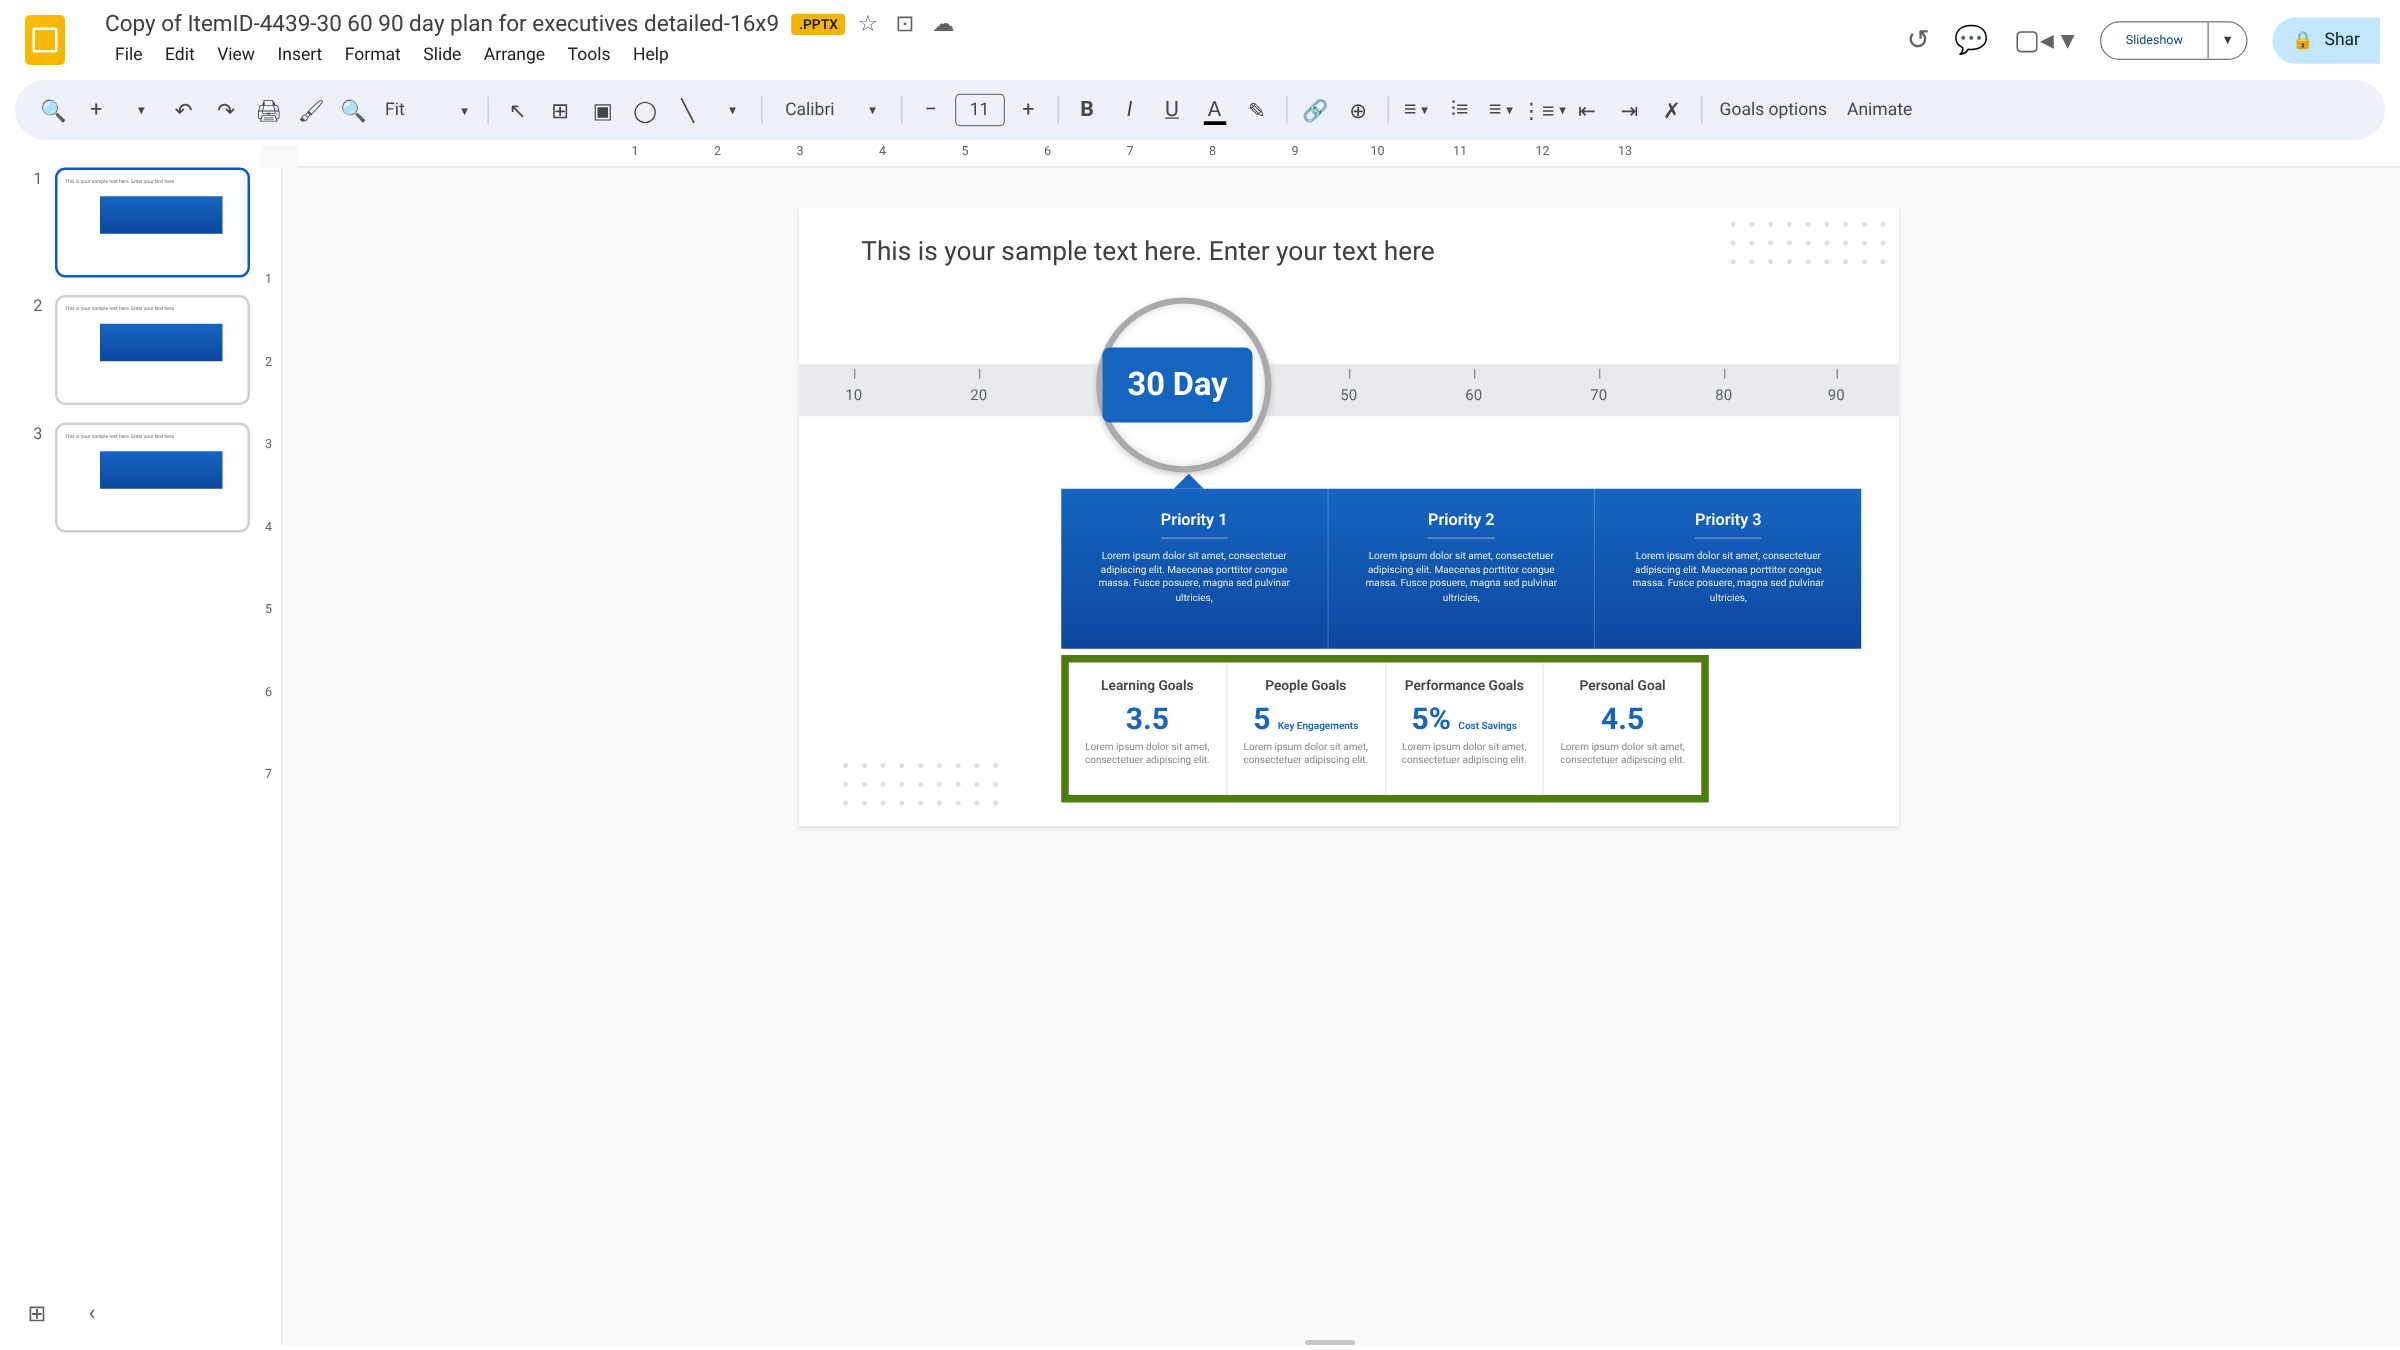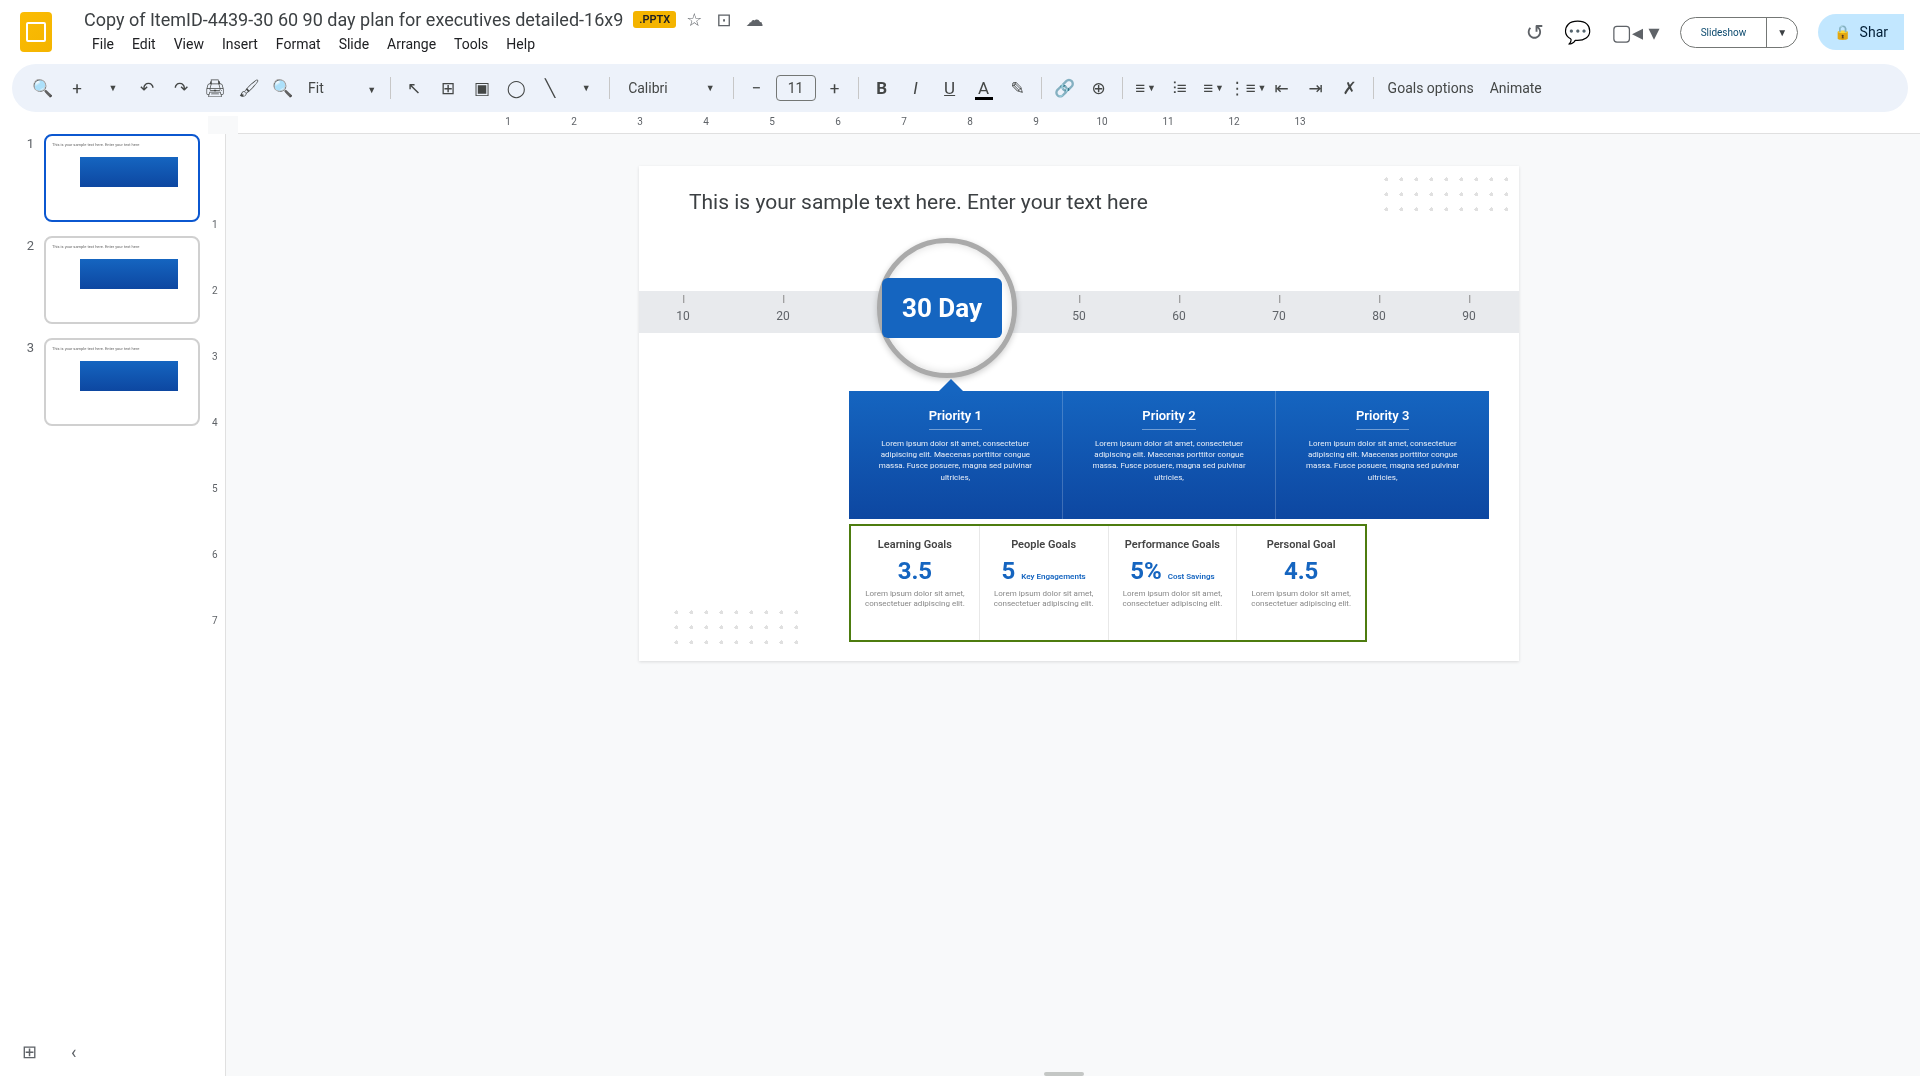--- a/index.html
+++ b/index.html
@@ -23,21 +23,21 @@
 .slideshow-btn { display: flex; align-items: center; border: 1px solid #747775; border-radius: 20px; overflow: hidden; }
 .slideshow-main { padding: 9px 20px; font-size: 10px; color: #0c4a6e; cursor: pointer; border-right: 1px solid #747775; }
 .slideshow-drop { padding: 9px 10px; cursor: pointer; color: #3c4043; font-size: 10px; }
 .share-btn { background: #c2e7ff; border-radius: 20px 0 0 20px; padding: 10px 16px 10px 16px; display: flex; align-items: center; gap: 8px; color: #001d35; font-size: 14px; cursor: pointer; }
 
 
 .toolbar { display: flex; align-items: center; padding: 6px 16px; gap: 4px; background: #edf2fa; border-radius: 28px; margin: 0 12px 4px 12px; height: 48px; }
 .tb-btn { width: 30px; height: 30px; display: flex; align-items: center; justify-content: center; cursor: pointer; color: #444746; border-radius: 4px; font-size: 17px; }
 .tb-sep { width: 1px; height: 22px; background: #c7c7c7; margin: 0 4px; }
 .tb-text { font-size: 14px; color: #444746; padding: 0 6px; cursor: pointer; }
-.font-select { display: flex; align-items: center; padding: 4px 10px; gap: 36px; cursor: pointer; color: #444746; font-size: 14px; }
+.font-select { display: flex; align-items: center; padding: 4px 10px; gap: 24px; cursor: pointer; color: #444746; font-size: 14px; }
 .font-size-box { border: 1px solid #747775; border-radius: 4px; width: 40px; height: 26px; display: flex; align-items: center; justify-content: center; font-size: 14px; color: #444746; }
 .text-color { position: relative; }
 .text-color::after { content: ''; position: absolute; bottom: 3px; left: 6px; right: 6px; height: 3px; background: #000; }
 .drop-caret { font-size: 9px; margin-left: 2px; }
 
 
 .main { display: flex; height: calc(100% - 64px - 56px); }
 .slide-panel { width: 208px; padding: 18px 8px 8px 20px; }
 .slide-thumb-row { display: flex; align-items: flex-start; margin-bottom: 14px; gap: 10px; }
 .slide-num { font-size: 13px; color: #5f6368; width: 14px; text-align: right; padding-top: 2px; }
@@ -63,21 +63,21 @@
 .magnifier { position: absolute; top: 72px; left: 238px; width: 140px; height: 140px; border-radius: 50%; border: 5px solid #aaa; background: #fff; display: flex; align-items: center; box-shadow: inset 0 0 8px rgba(0,0,0,0.15), 0 2px 6px rgba(0,0,0,0.2); }
 .magnifier-inner { width: 120px; height: 60px; background: #1565c0; border-radius: 6px; display: flex; align-items: center; justify-content: center; color: #fff; font-size: 26px; font-weight: 700; }
 
 .priority-box { position: absolute; top: 225px; left: 210px; width: 640px; height: 128px; background: linear-gradient(180deg, #1565c0 0%, #0d47a1 100%); display: flex; }
 .priority-box::before { content:''; position: absolute; top: -12px; left: 90px; border-left: 12px solid transparent; border-right: 12px solid transparent; border-bottom: 12px solid #1565c0; }
 .priority-col { flex: 1; border-right: 1px solid rgba(255,255,255,0.2); padding: 14px 18px; text-align: center; color: #fff; }
 .priority-col:last-child { border-right: none; }
 .priority-title { font-size: 13px; font-weight: 600; padding-bottom: 6px; border-bottom: 1px solid rgba(255,255,255,0.4); display: inline-block; margin-bottom: 8px; }
 .priority-text { font-size: 8px; line-height: 1.4; opacity: 0.9; }
 
-.goals-box { position: absolute; top: 358px; left: 210px; width: 518px; height: 118px; border: 2px solid #4d7c0f; display: flex; background: #fff; }
+.goals-box { position: absolute; top: 358px; left: 210px; width: 518px; height: 118px; border: 6px solid #4d7c0f; display: flex; background: #fff; }
 .goal-col { flex: 1; border-right: 1px solid #e8e8e8; padding: 12px 10px; text-align: center; }
 .goal-col:last-child { border-right: none; }
 .goal-title { font-size: 11px; color: #444; font-weight: 600; margin-bottom: 6px; }
 .goal-value { font-size: 24px; font-weight: 700; color: #1565c0; margin-bottom: 4px; }
 .goal-sub { font-size: 8px; color: #1565c0; font-weight: 600; }
 .goal-desc { font-size: 8px; color: #888; line-height: 1.3; margin-top: 4px; }
 
 .dots-deco { position: absolute; width: 130px; height: 50px; background-image: radial-gradient(circle, #e0e0e0 2px, transparent 2px); background-size: 15px 15px; }
 
 .notes-divider { position: absolute; bottom: 0; left: 50%; width: 40px; height: 4px; background: #c4c7c5; border-radius: 2px; transform: translateX(-50%); }

